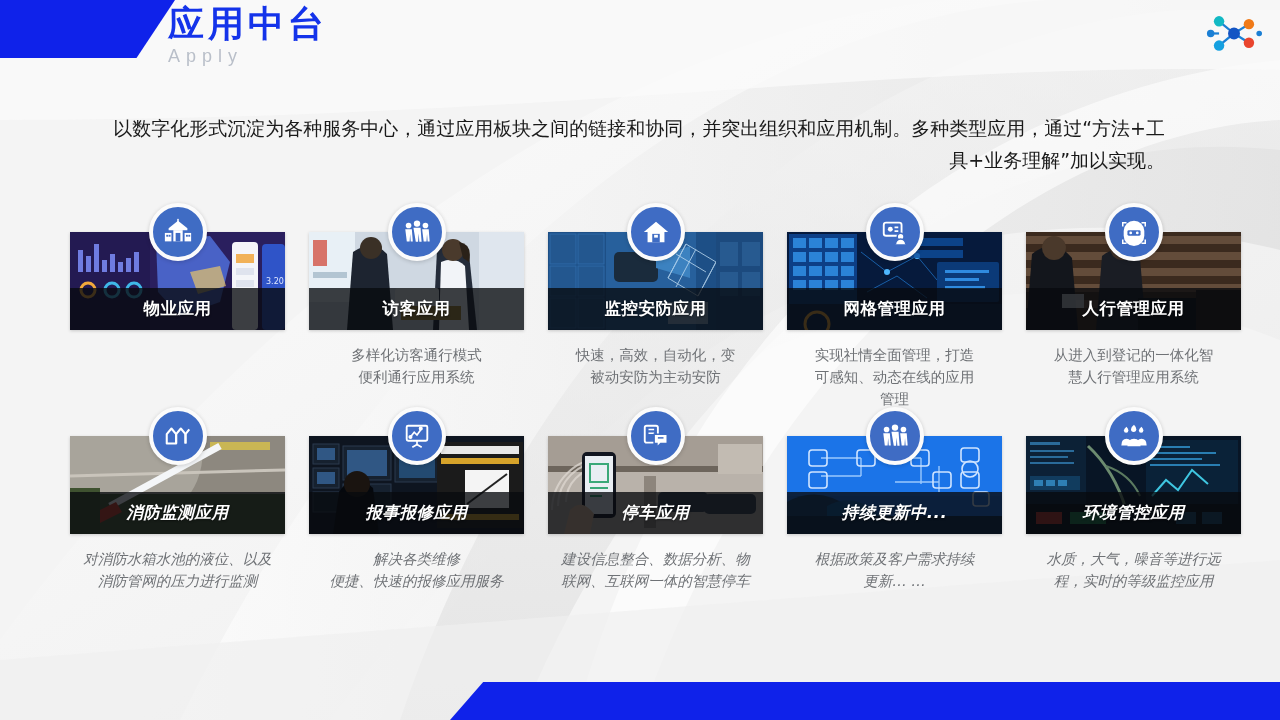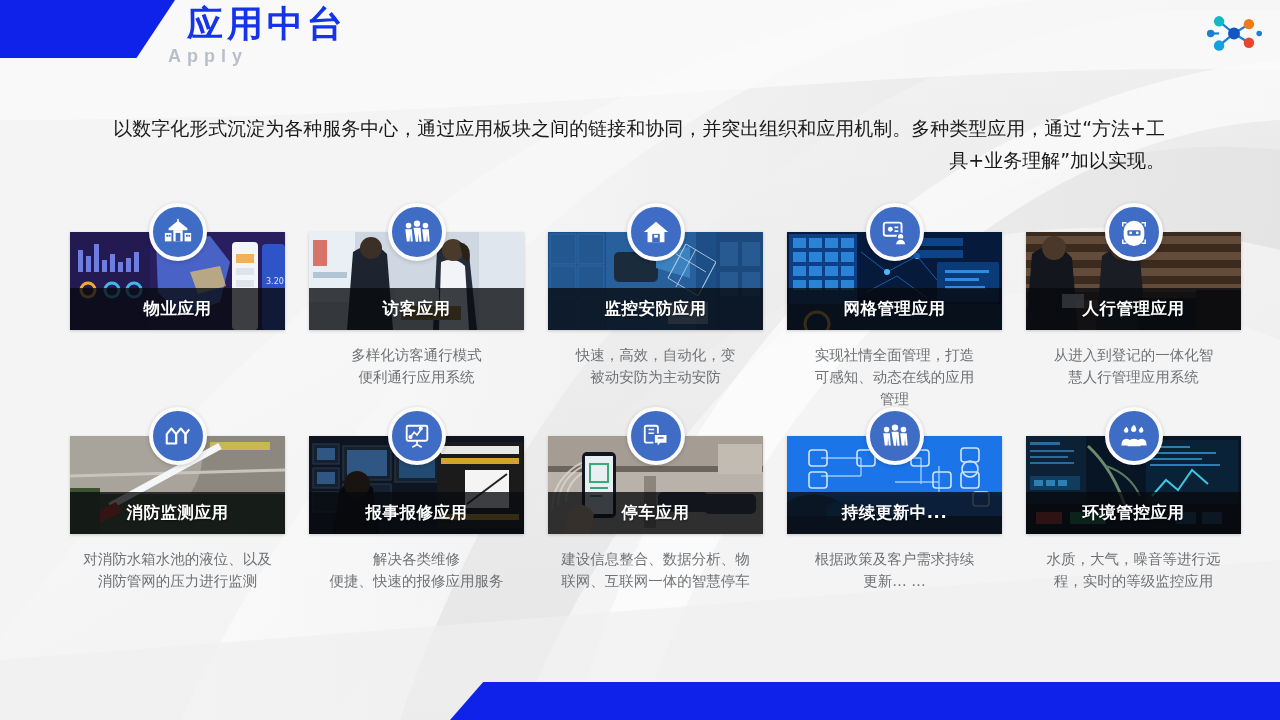--- a/index.html
+++ b/index.html
@@ -18,25 +18,24 @@
   .hdr-blue-tab{
     position:absolute; top:0; left:0; width:175px; height:58px;
     background:#0f22ea; z-index:3;
     clip-path:polygon(0 0, 100% 0, 78% 100%, 0 100%);
   }
   .title-block{ position:absolute; left:168px; top:4px; z-index:4; }
   .title-cn{
     font-size:36px; font-weight:bold; color:#1433ea;
     letter-spacing:4px; line-height:40px;
     font-family:"DejaVu Sans","Liberation Sans",sans-serif;
-    margin-left:19px;
   }
   .title-en{
     font-size:18px; color:#b9bfc9; letter-spacing:6px;
-    margin-top:2px; font-weight:700;
+    margin-top:2px; font-weight:400;
   }
 
   
   .logo{ position:absolute; right:18px; top:12px; z-index:4;
          display:flex; align-items:center; gap:8px; }
   .logo-mark{ width:56px; height:44px; }
   .logo-text{ display:flex; flex-direction:column; line-height:1; }
   .logo-cn{ font-size:25px; font-weight:bold; color:#111; letter-spacing:1px;
             font-family:"DejaVu Sans","Liberation Sans",sans-serif; }
   .logo-en{ font-size:11.5px; font-weight:bold; color:#333; letter-spacing:2.4px;
@@ -46,21 +45,21 @@
   .intro{
     position:absolute; left:100px; top:112px; width:1065px; z-index:4;
     font-size:19px; line-height:32px; color:#1a1a1a;
     font-family:"DejaVu Sans","Liberation Sans",sans-serif;
     text-align:right;
   }
 
   
   .grid{ position:absolute; left:70px; top:232px; width:1145px; z-index:4; }
   .row{ display:flex; gap:24px; }
-  .row.second{ margin-top:26px; }
+  .row.second{ margin-top:26px;font-style:italic; }
   .card{ width:215px; position:relative; }
 
   .thumb{
     position:relative; width:215px; height:98px; overflow:hidden;
     background:#243; box-shadow:0 1px 3px rgba(0,0,0,.18);
   }
   .thumb .photo{ position:absolute; inset:0; }
   .thumb .band{
     position:absolute; left:0; right:0; bottom:0; height:42px;
     background:rgba(8,10,14,.78);

